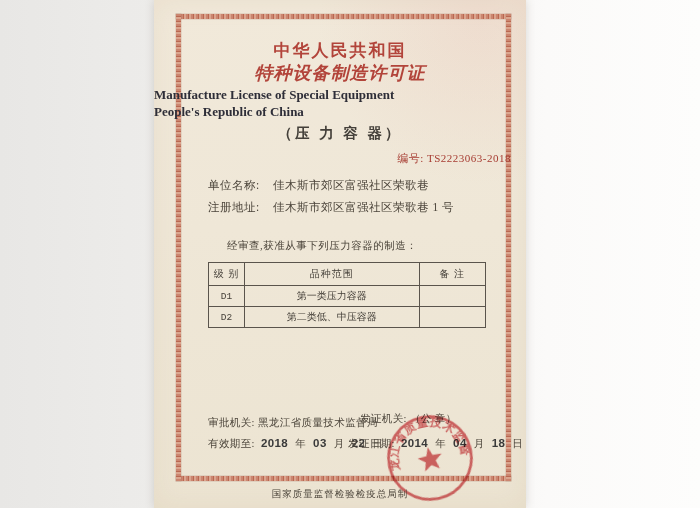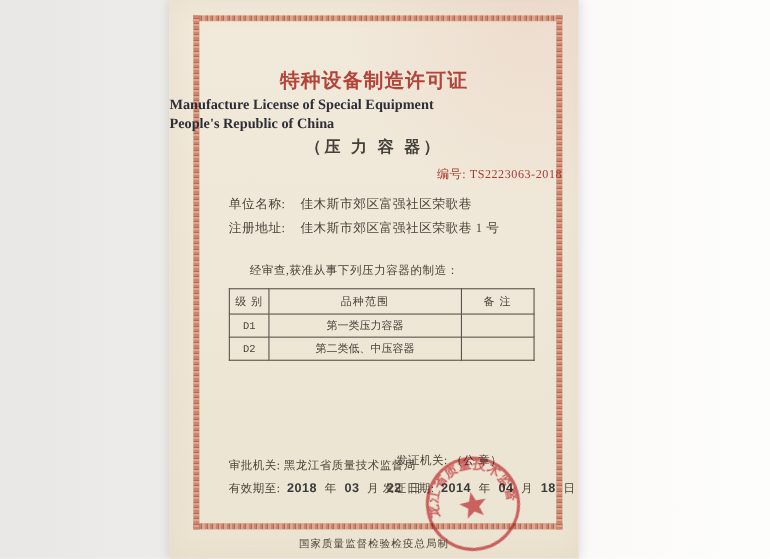--- a/index.html
+++ b/index.html
@@ -34,21 +34,21 @@
       var(--border-salmon-dark,#b96750) 2px 3px,
       #dba58e 3px 5px);
     box-shadow:0 0 0 .4px rgba(150,90,70,.35);
   }
   .b.top{top:0;} .b.bottom{bottom:0;} .b.left{left:0;} .b.right{right:0;}
 
   .abs { position:absolute; left:0; width:100%; }
   .title-cn { text-align:center; font-family:"Liberation Sans", sans-serif;
     font-weight:bold; color:var(--title-red,#b2443a); }
   .title-cn1 { top:39px; font-size:17px; letter-spacing:2px; }
-  .title-cn2 { top:61px; font-size:18px; letter-spacing:1px; }
+  .title-cn2 { top:61px; font-size:18px; letter-spacing:1px;font-style:italic; }
   .title-en { font-weight:bold; color:#2e2e38; font-size:13px; }
   .title-en1 { top:87px; }
   .title-en2 { top:104px; }
   .subtitle { top:124px; text-align:center; font-size:14.5px; letter-spacing:3px;
     color:#44403a; font-weight:bold; }
   .serial { top:151px; left:auto; right:15px; width:auto; font-size:11px;
     color:var(--serial-red,#a63b31); letter-spacing:.5px; }
   .serial .num { font-family:"Liberation Serif", serif; }
 
   .field { position:absolute; left:54px; font-size:11.5px; color:var(--text-dark,#4b443a);
@@ -92,20 +92,21 @@
 <div class="certificate">
   <div class="tint"></div>
 
   <div class="frame">
     <div class="b h top"></div>
     <div class="b h bottom"></div>
     <div class="b v left"></div>
     <div class="b v right"></div>
   </div>
 
+  <div class="abs title-cn title-cn1">中华人民共和国</div>
   <div class="abs title-cn title-cn2">特种设备制造许可证</div>
   <div class="abs title-en title-en1">Manufacture License of Special Equipment</div>
   <div class="abs title-en title-en2">People's Republic of China</div>
   <div class="abs subtitle">（压 力 容 器）</div>
 
   <div class="abs serial">
     <span>编号:</span>
     <span class="num">TS2223063-2018</span>
   </div>
 

